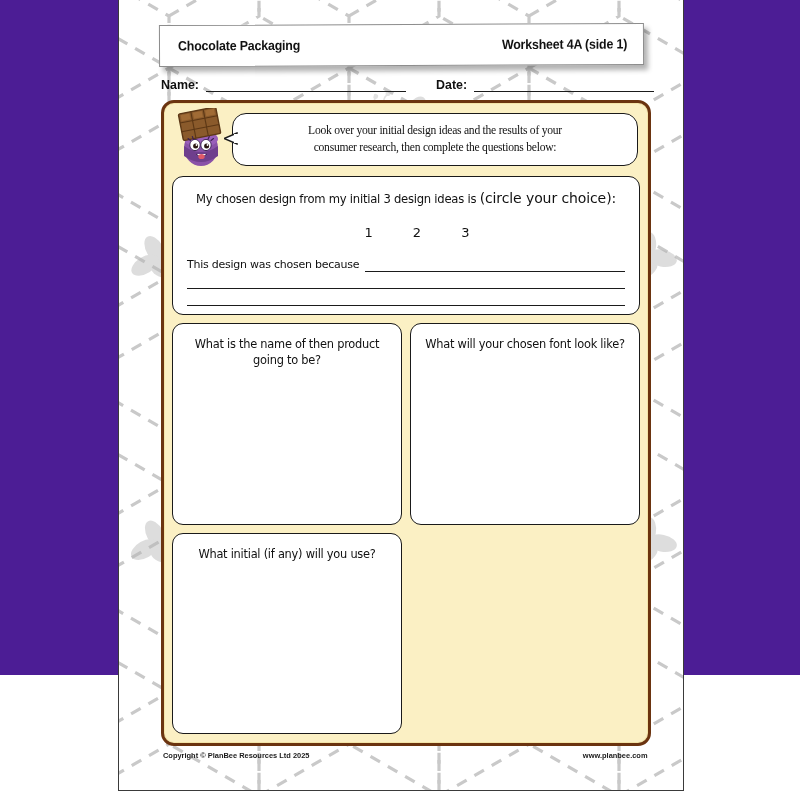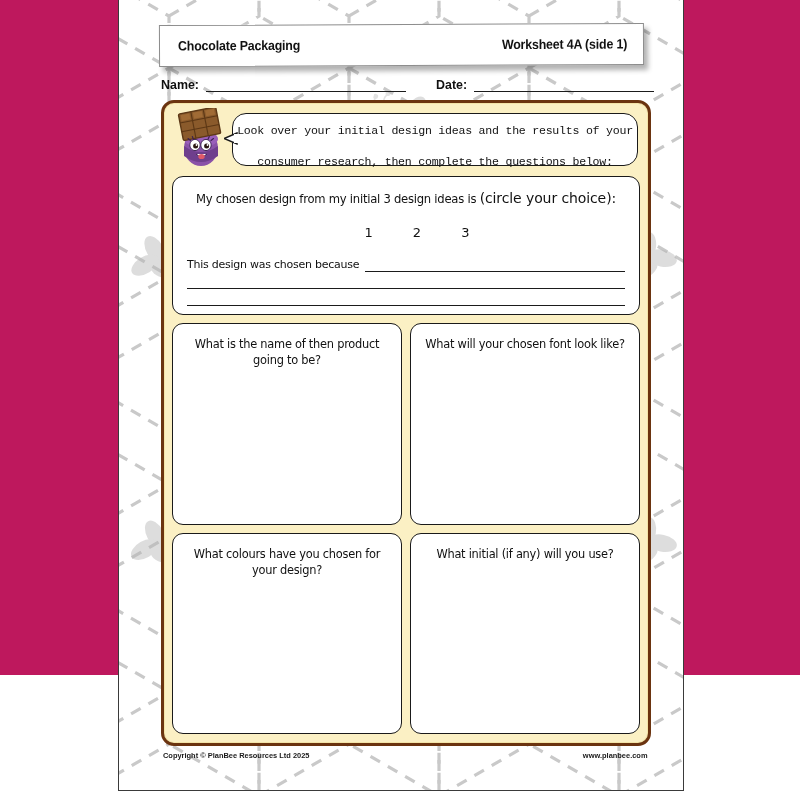--- a/index.html
+++ b/index.html
@@ -10,21 +10,21 @@
     height: 800px;
     background: #ffffff;
     font-family: "Liberation Sans", sans-serif;
     overflow: hidden;
   }
 
   #stage {
     position: relative;
     width: 800px;
     height: 675px;
-    background: #be185d;
+    background: #4c1d95;
   }
 
   
   .page {
     position: absolute;
     left: 118px;
     top: 0px;
     width: 566px;
     height: 791px;
     background: #ffffff;
@@ -201,23 +201,22 @@
     top: 20px;
     width: 14px;
     height: 13px;
     z-index: 7;
   }
   .bubble p {
     font-size: 11.6px;
     color: #111111;
     line-height: 1.45;
     text-align: left;
-    font-family: Liberation Mono, monospace;
+    font-family: Liberation Serif, serif;
     letter-spacing: -0.25px;
-    margin-top: 14px;
   }
 
   
   .wbox {
     background: #ffffff;
     border: 1.6px solid #1a1a1a;
     border-radius: 11px;
     position: relative;
     overflow: hidden;
   }
@@ -508,23 +507,20 @@
         </div>
 
         <div class="grid">
           <div class="wbox qbox">
             <p>What is the name of then product going to be?</p>
           </div>
           <div class="wbox qbox">
             <p>What will your chosen font look like?</p>
           </div>
           <div class="wbox qbox">
-            <p>What colours have you chosen for your design?</p>
-          </div>
-          <div class="wbox qbox">
             <p>What initial (if any) will you use?</p>
           </div>
         </div>
 
       </div>
     </div>
 
     <div class="bee-layer">
 
       <div class="bee" style="left:250px; top:88px; width:74px; height:62px; transform:rotate(14deg);">

